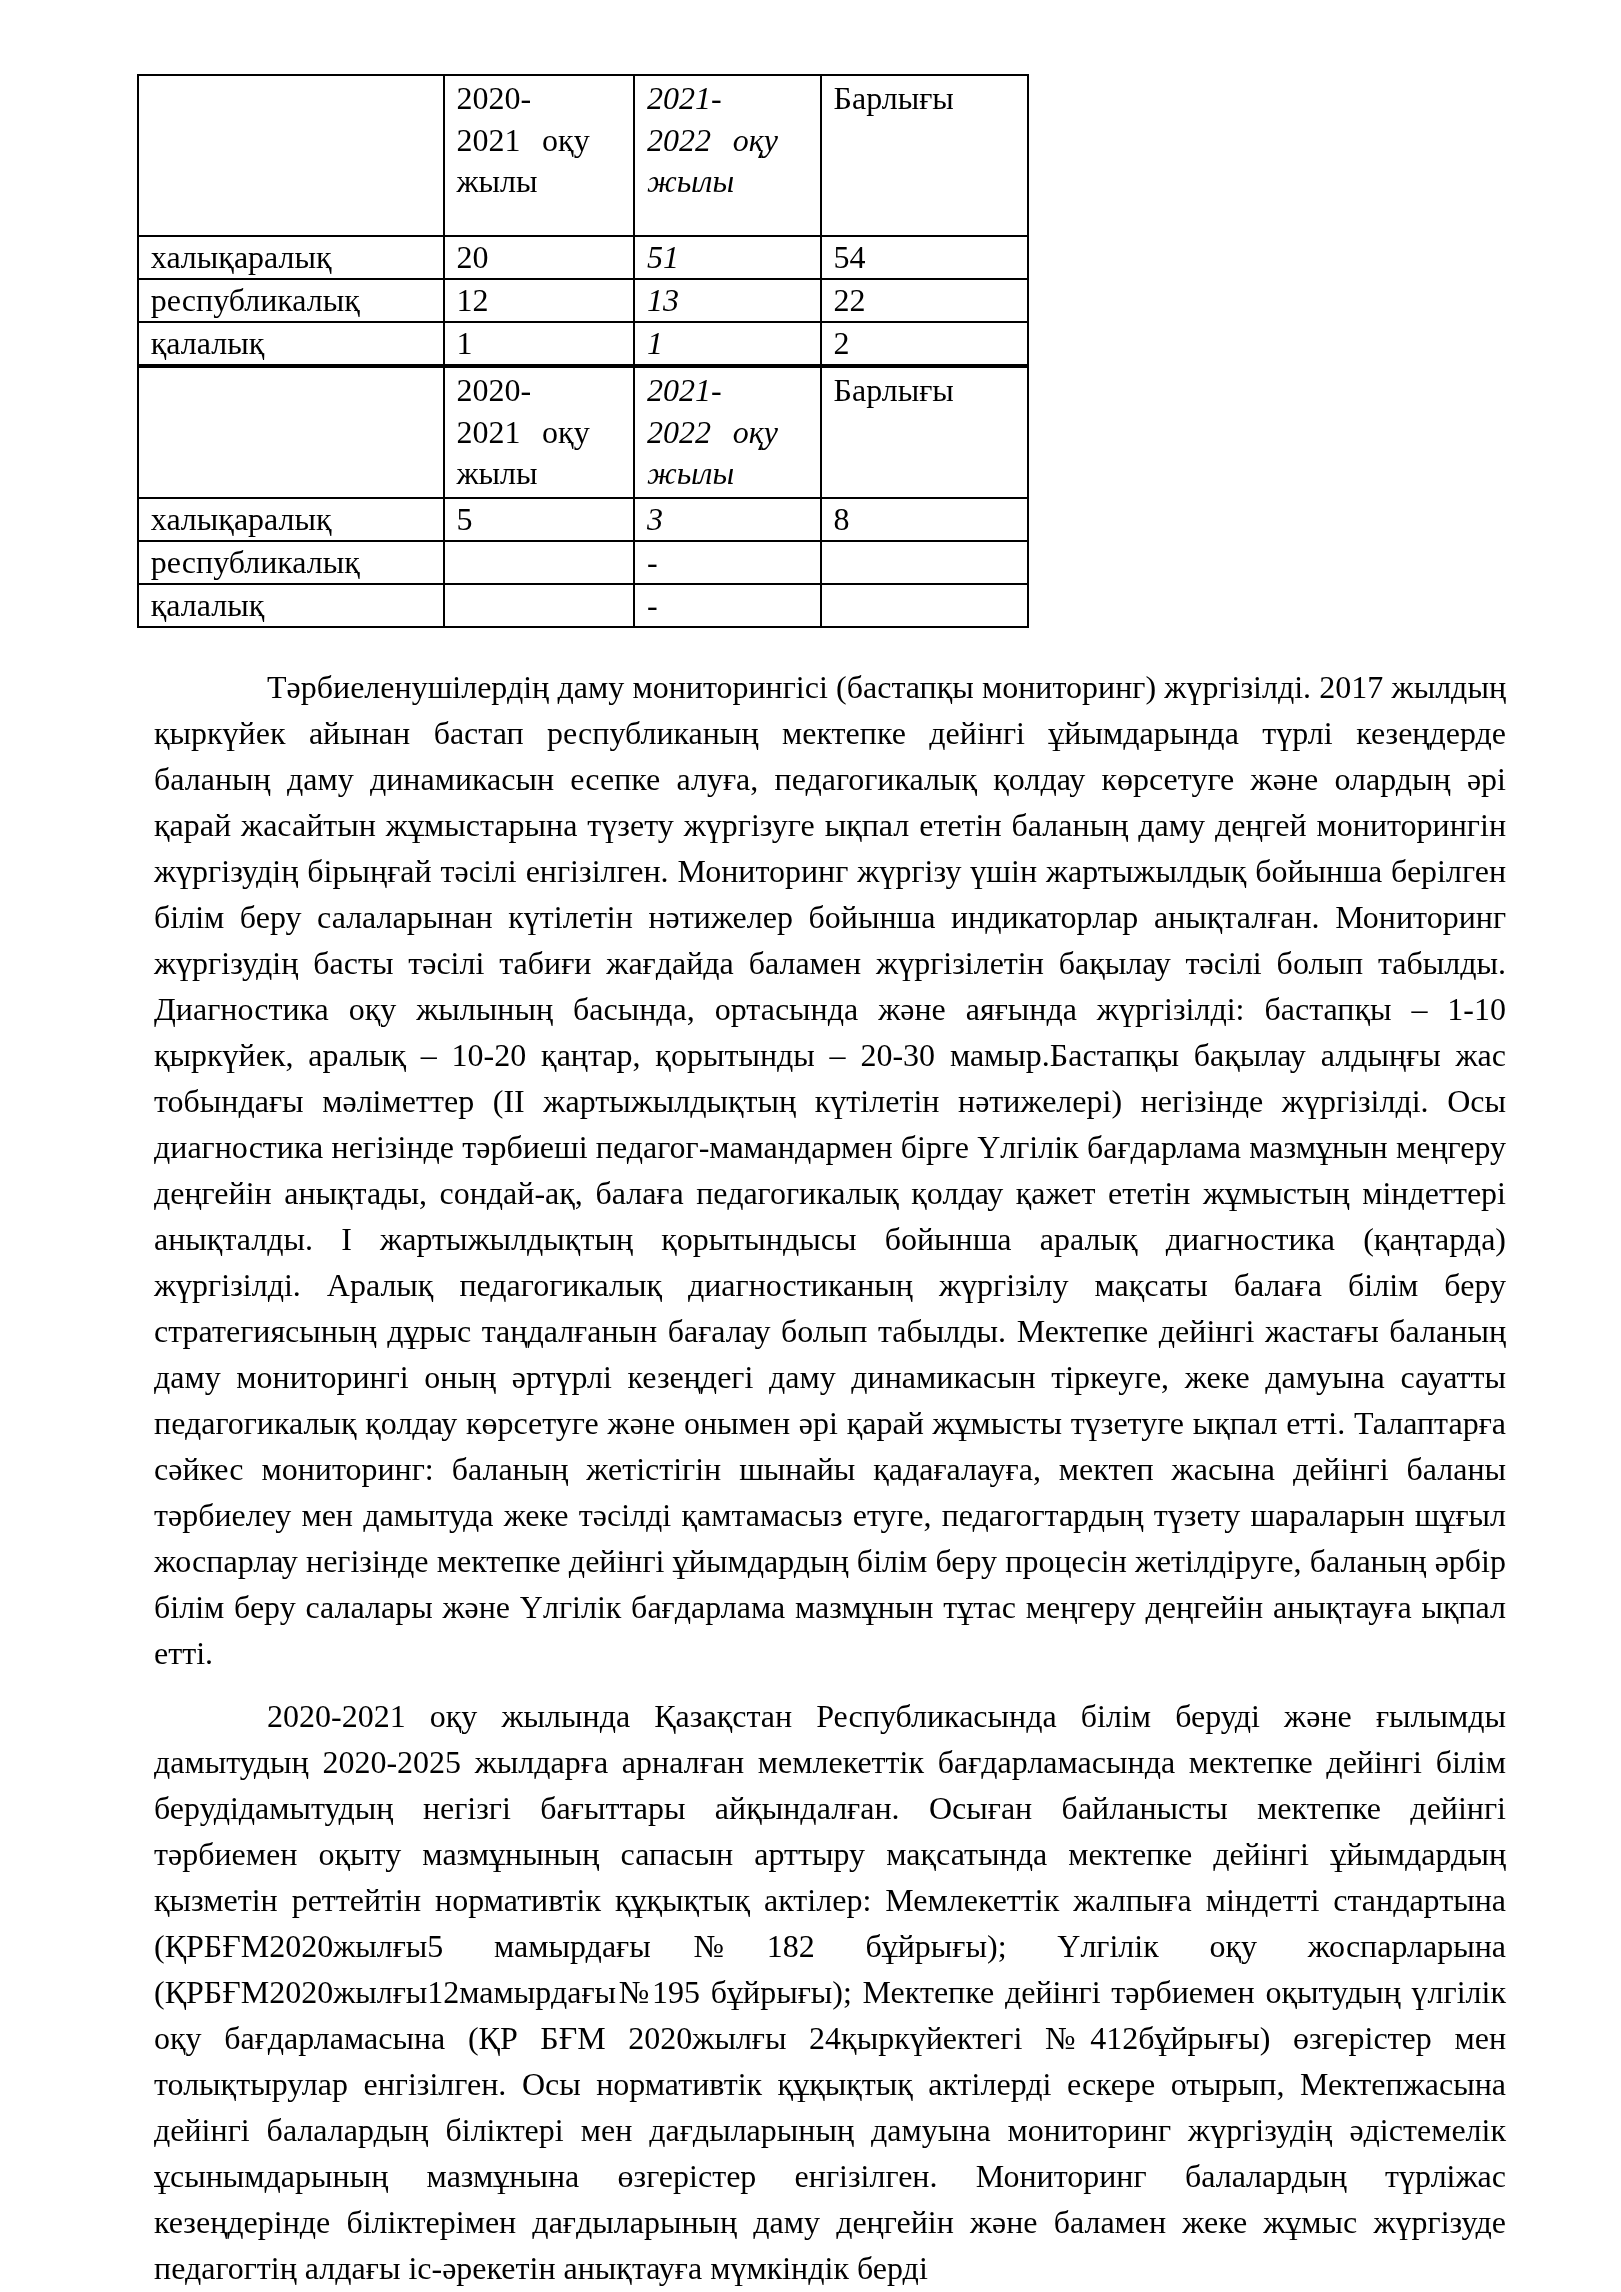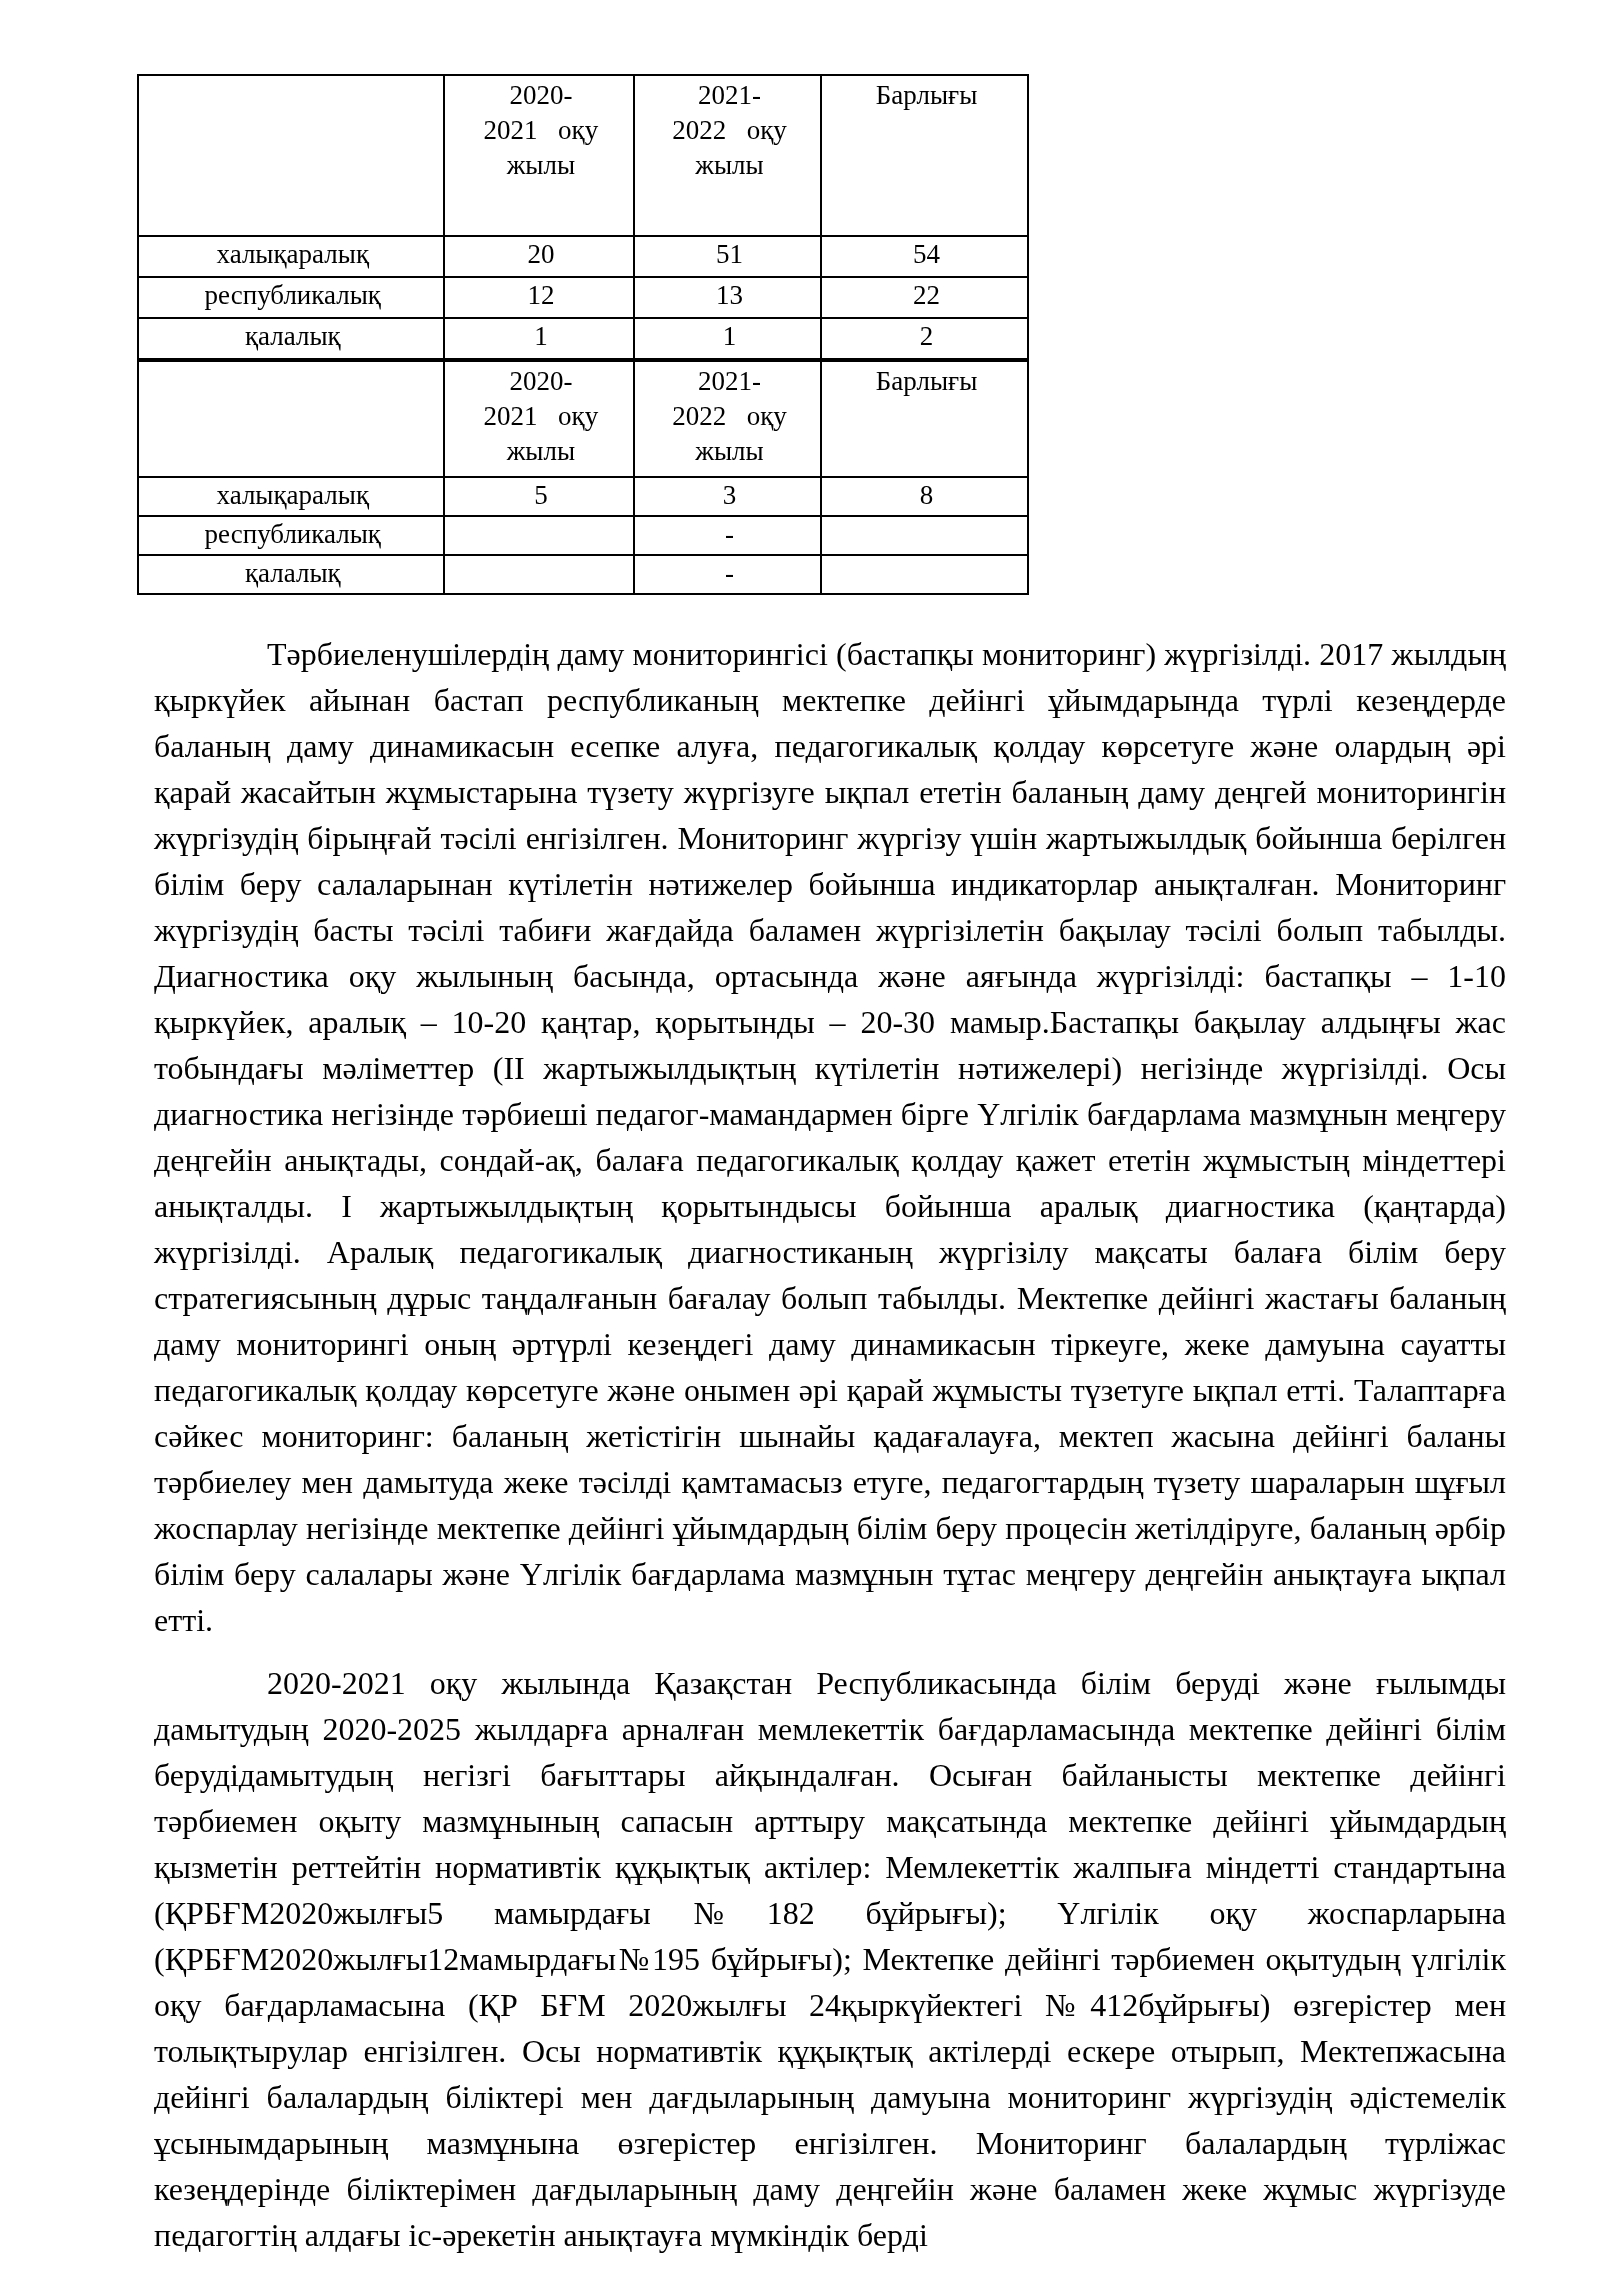--- a/index.html
+++ b/index.html
@@ -19,35 +19,35 @@
     overflow: hidden;
   }
   table.doc-table {
     border-collapse: collapse;
     table-layout: fixed;
     width: 804px;
   }
   table.doc-table th,
   table.doc-table td {
     border: 2.9px solid #000000;
-    font-size: 27px;
+    font-size: 32px;
     font-weight: normal;
-    text-align: center;
+    text-align: left;
     vertical-align: top;
     padding: 2px 7.8px 2px 11.8px;
     overflow: hidden;
   }
   table.doc-table th {
     white-space: pre-line;
     line-height: 1.3;
     word-spacing: 13.7px;
   }
   table.doc-table .c0 { width: 284px; border-radius: 10px; }
   table.doc-table .c1 { width: 169px; }
-  table.doc-table .c2 { width: 165px; }
+  table.doc-table .c2 { width: 165px; font-style: italic; }
   table.doc-table .c3 { width: 186px; }
   table.t1 th { height: 155px; }
   table.t1 td { height: 35px; }
   table.t2 th { height: 110px; }
   table.t2 td { height: 33px; }
 
   .section-heading {
     font-size: 32px;
     line-height: 46px;
     margin: 29px 0 32px 0;

